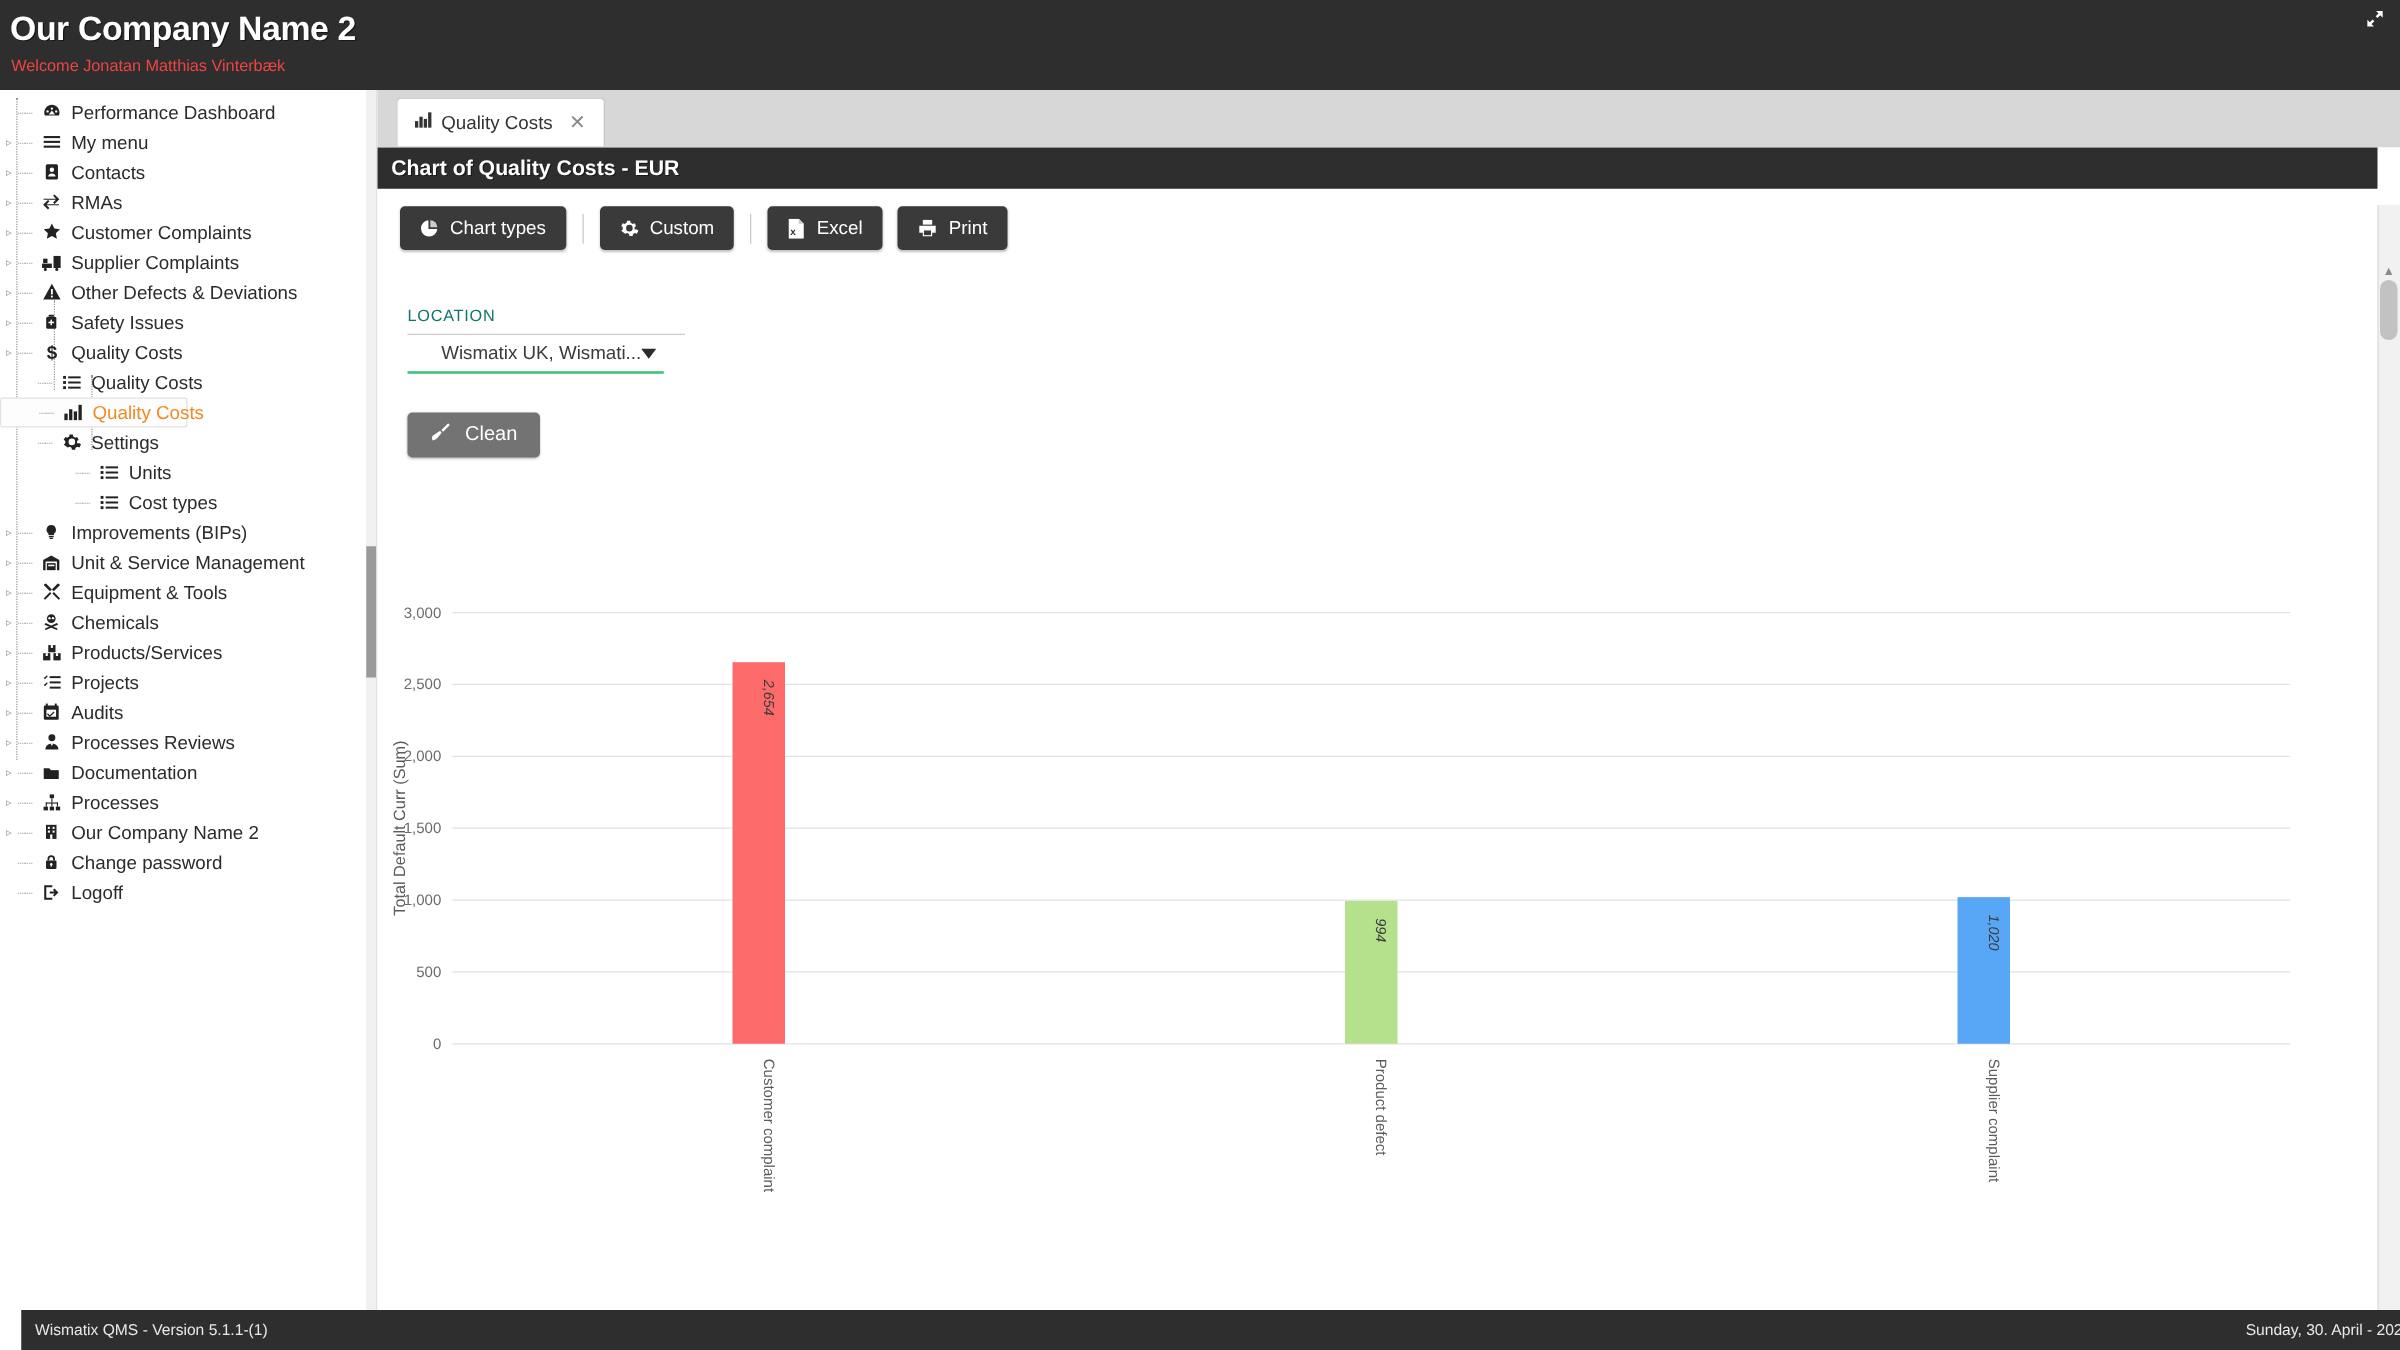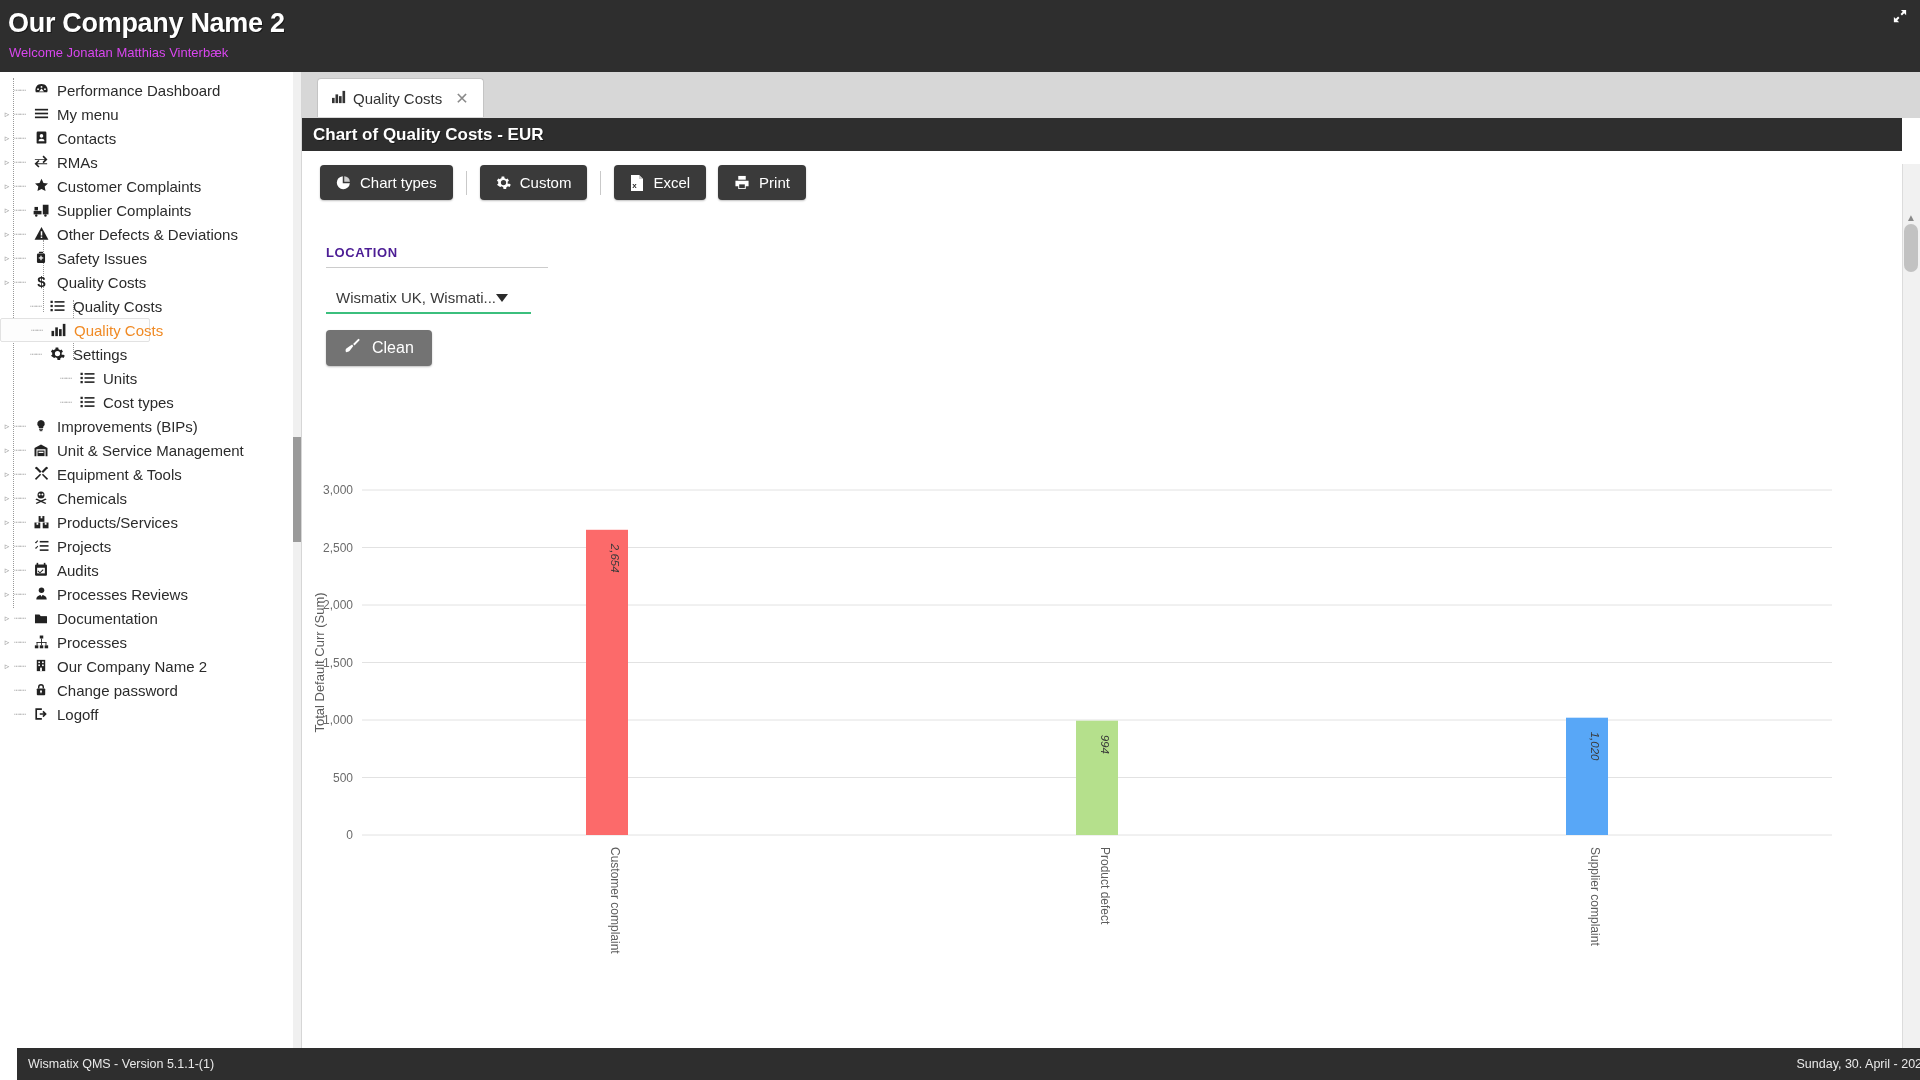--- a/index.html
+++ b/index.html
@@ -21,21 +21,21 @@
   }
   #company-title {
     position: absolute; left: 8px; top: 8px;
     font-size: 27px; font-weight: bold;
     letter-spacing: -0.3px;
     color: #ffffff;
     text-shadow: 1px 1px 0 rgba(0,0,0,.5);
   }
   #welcome-text {
     position: absolute; left: 9px; top: 45px;
-    font-size: 13px; color: #d946ef; font-weight: normal;
+    font-size: 13px; color: #ef4444; font-weight: normal;
   }
   #expand-icon {
     position: absolute; right: 10px; top: 8px;
     width: 20px; height: 20px; color: #ffffff;
     font-size: 16px; line-height: 20px; text-align: center;
     cursor: pointer;
   }
 
   
   #sidebar {
@@ -161,32 +161,31 @@
   .tbtn .bico { display: inline-flex; }
   .tsep {
     display: inline-block; width: 1px; height: 24px;
     background: #c9c9c9; margin: 0 13px;
   }
   .tgap { width: 12px; display: inline-block; }
 
   
   #location-block { position: absolute; left: 326px; top: 245px; }
   #location-label {
-    font-size: 13px; font-weight: bold; letter-spacing: .6px;
-    color: #4c1d95;
+    font-size: 13px; font-weight: normal; letter-spacing: .6px;
+    color: #0f766e;
   }
   #location-rule {
     width: 222px; height: 1px; background: #cccccc; margin-top: 7px;
   }
   #location-select {
-    margin-top: 15px;
     width: 205px; height: 31px;
     border: none; border-bottom: 2px solid #3bbf7d;
     background: #ffffff;
-    display: flex; align-items: center; justify-content: flex-start;
+    display: flex; align-items: center; justify-content: flex-end;
     font-size: 15px; color: #3a3a3a;
     padding: 0 6px 0 10px; cursor: pointer;
   }
   #location-caret {
     width: 0; height: 0;
     border-left: 6px solid transparent;
     border-right: 6px solid transparent;
     border-top: 8px solid #2b2b2b;
   }
   #clean-btn {

